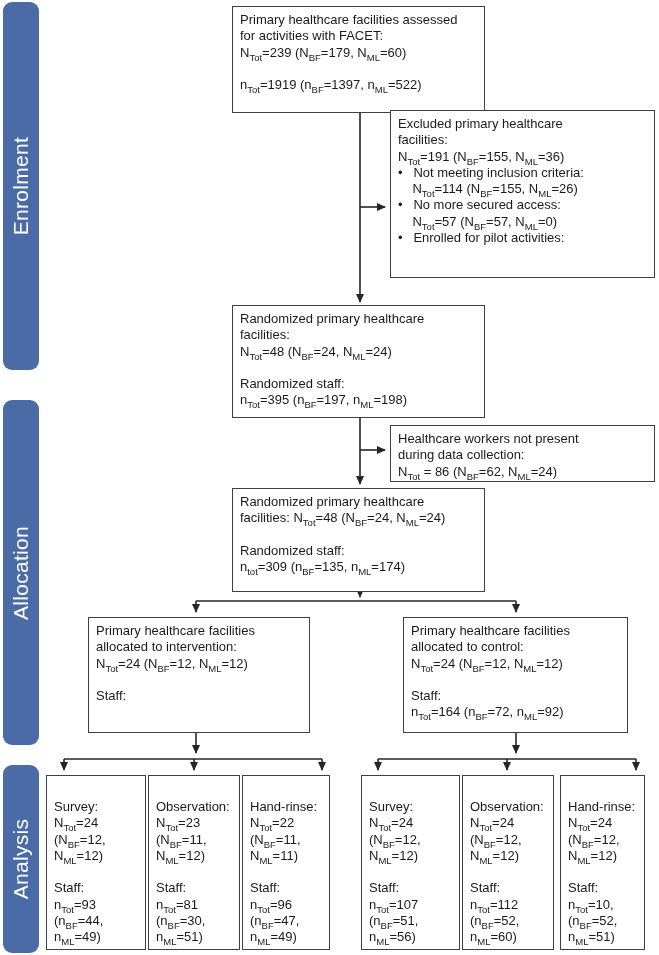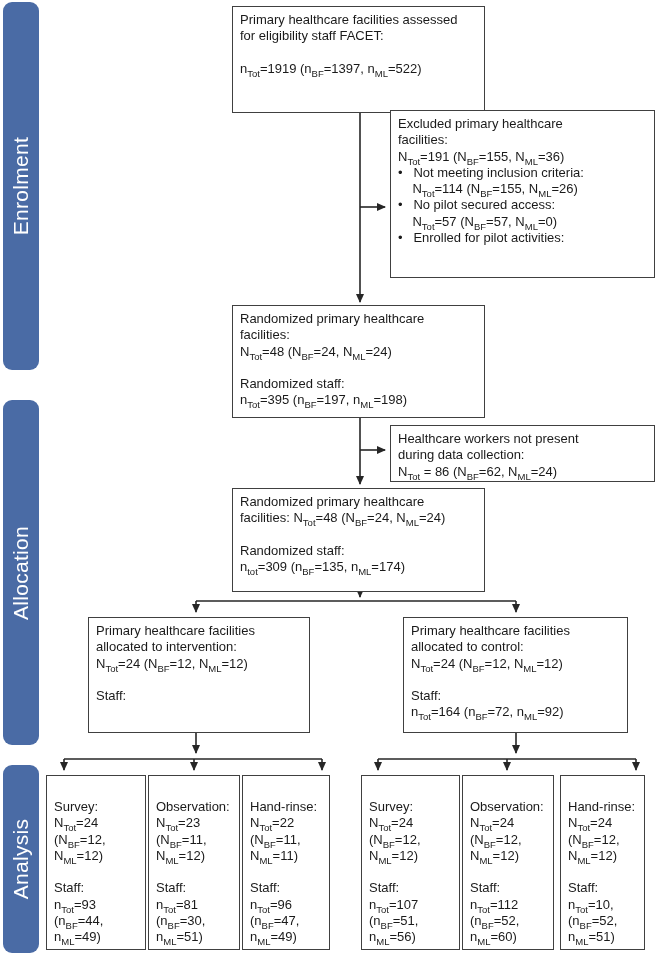--- a/index.html
+++ b/index.html
@@ -98,31 +98,32 @@
       <line x1="516" y1="733" x2="516" y2="753" marker-end="url(#ah)"></line>
       <line x1="378" y1="759" x2="636" y2="759"></line>
       <line x1="378" y1="759" x2="378" y2="770" marker-end="url(#ah)"></line>
       <line x1="507" y1="759" x2="507" y2="770" marker-end="url(#ah)"></line>
       <line x1="636" y1="759" x2="636" y2="770" marker-end="url(#ah)"></line>
     </g>
   </svg>
 
   <div class="box" id="box-assessed">
       <div class="line">Primary healthcare facilities assessed</div>
-      <div class="line">for eligibility staff FACET:</div>
+      <div class="line">for activities with FACET:</div>
+      <div class="line">N<sub>Tot</sub>=239 (N<sub>BF</sub>=179, N<sub>ML</sub>=60)</div>
       <div class="line">&nbsp;</div>
       <div class="line">n<sub>Tot</sub>=1919 (n<sub>BF</sub>=1397, n<sub>ML</sub>=522)</div>
     </div>
   <div class="box" id="box-excluded">
       <div class="line">Excluded primary healthcare</div>
       <div class="line">facilities:</div>
       <div class="line">N<sub>Tot</sub>=191 (N<sub>BF</sub>=155, N<sub>ML</sub>=36)</div>
       <div class="line">•   Not meeting inclusion criteria:</div>
       <div class="line">    N<sub>Tot</sub>=114 (N<sub>BF</sub>=155, N<sub>ML</sub>=26)</div>
-      <div class="line">•   No pilot secured access:</div>
+      <div class="line">•   No more secured access:</div>
       <div class="line">    N<sub>Tot</sub>=57 (N<sub>BF</sub>=57, N<sub>ML</sub>=0)</div>
       <div class="line">•   Enrolled for pilot activities:</div>
     </div>
   <div class="box" id="box-randomized-enrolment">
       <div class="line">Randomized primary healthcare</div>
       <div class="line">facilities:</div>
       <div class="line">N<sub>Tot</sub>=48 (N<sub>BF</sub>=24, N<sub>ML</sub>=24)</div>
       <div class="line">&nbsp;</div>
       <div class="line">Randomized staff:</div>
       <div class="line">n<sub>Tot</sub>=395 (n<sub>BF</sub>=197, n<sub>ML</sub>=198)</div>

